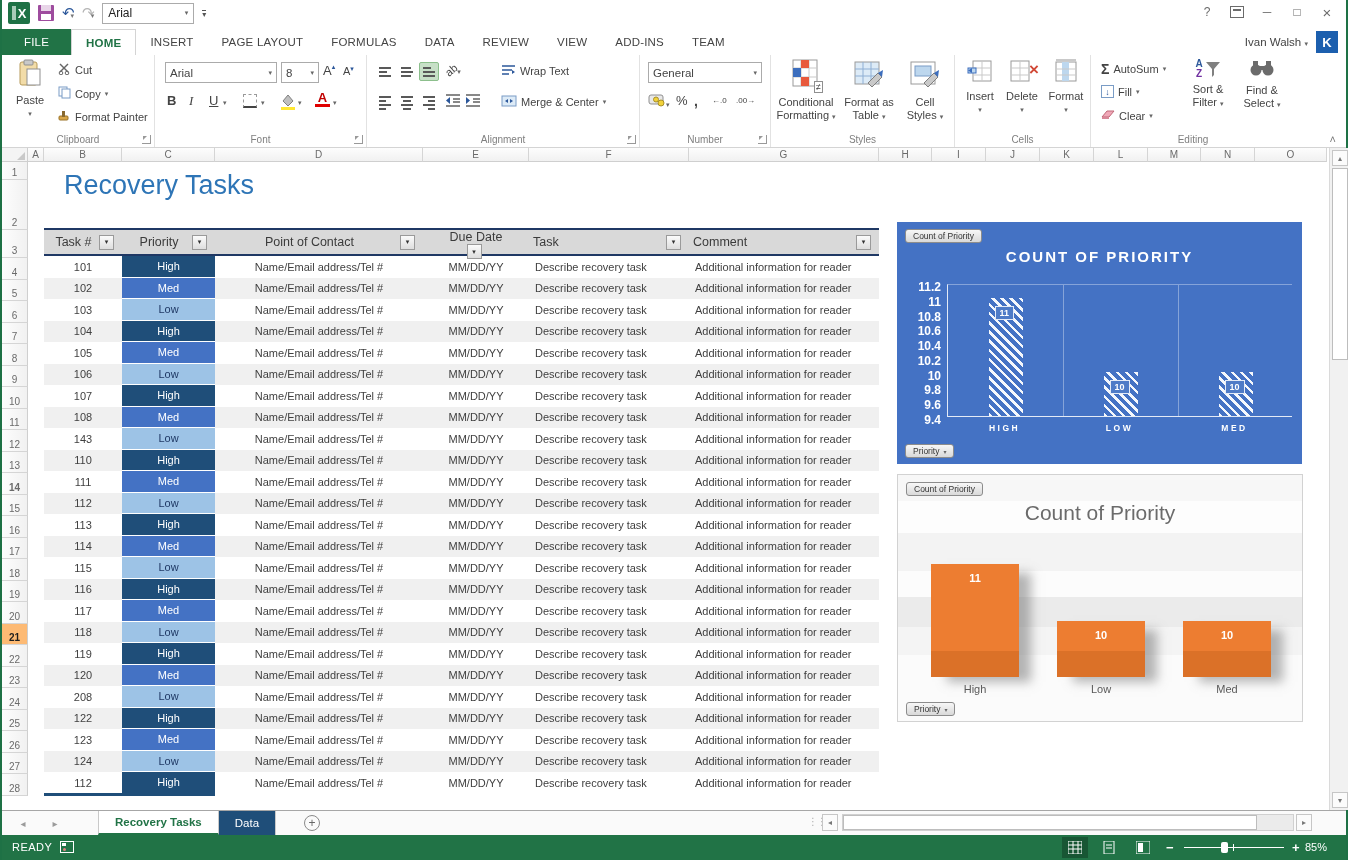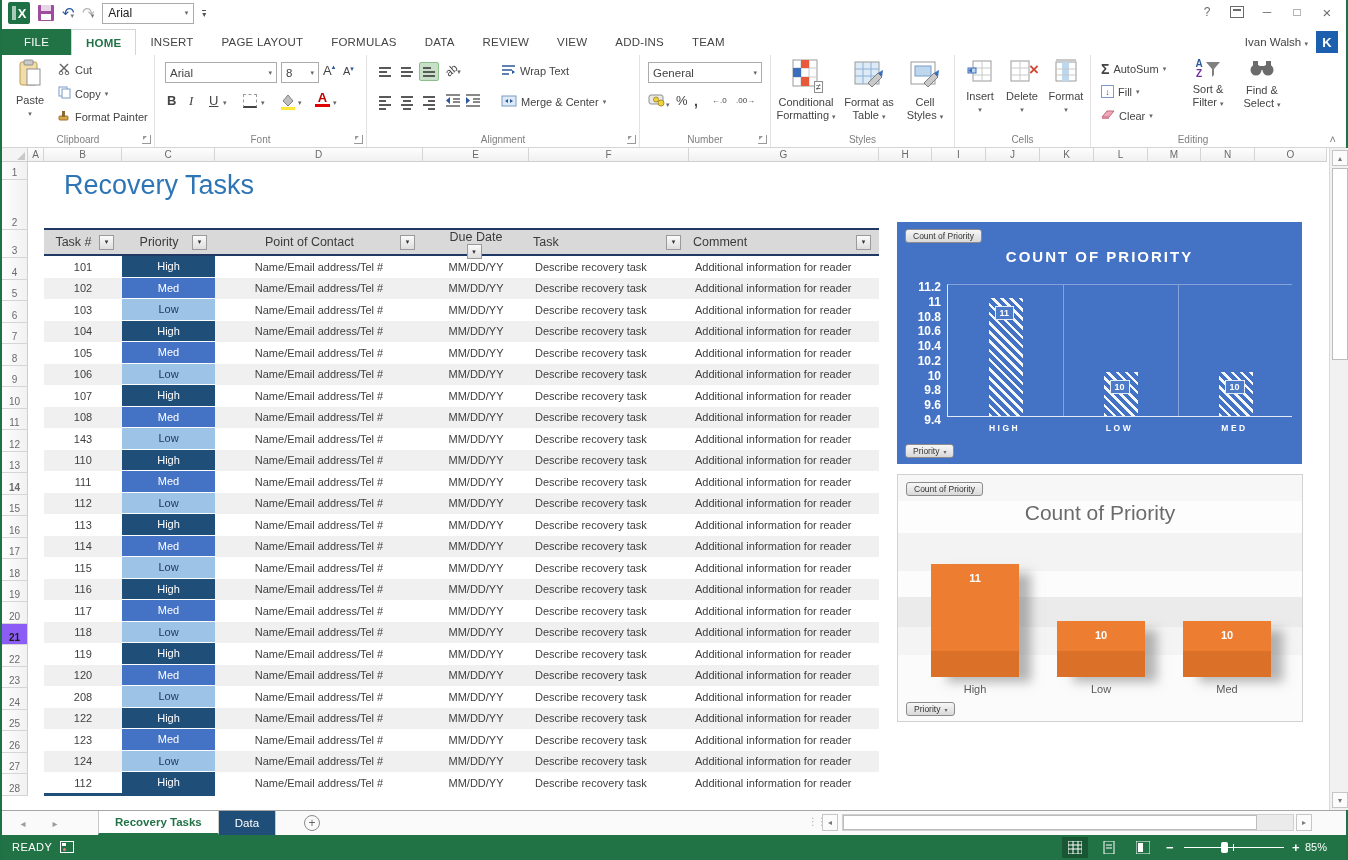--- a/index.html
+++ b/index.html
@@ -51,21 +51,21 @@
   .alignbox.active { background:#C7E0C7; border:1px solid #8CBF8C; }
 
   
   .gridwrap { position:absolute; left:0; top:148px; width:1348px; height:662px; background:#fff; }
   .corner { position:absolute; left:0; top:0; width:26px; height:14px; background:#F4F4F4; border-right:1px solid #CFCFCF; border-bottom:1px solid #CFCFCF; }
   .corner:after { content:""; position:absolute; right:2px; bottom:1px; border-left:8px solid transparent; border-bottom:8px solid #C9C9C9; }
   .colhdrs { position:absolute; left:26px; top:0; height:14px; display:flex; }
   .colh { height:14px; background:linear-gradient(#FDFDFD,#F1F1F1); border-right:1px solid #D5D5D5; border-bottom:1px solid #CFCFCF; font-size:10px; color:#6A6A6A; display:flex; align-items:center; justify-content:center; }
   .rowhdrs { position:absolute; left:0; top:14px; width:26px; }
   .rowh { width:26px; background:linear-gradient(90deg,#FDFDFD,#F1F1F1); border-bottom:1px solid #D5D5D5; border-right:1px solid #CFCFCF; font-size:10px; color:#6A6A6A; display:flex; align-items:flex-end; justify-content:center; padding-bottom:1px; }
-  .rowh.active { background:#8b5cf6; color:#1E1E1E; font-weight:bold; }
+  .rowh.active { background:#fdba74; color:#1E1E1E; font-weight:bold; }
   .content { position:absolute; left:26px; top:14px; width:1299px; height:634px; background:#fff; overflow:hidden; }
 
   .ws-title { position:absolute; left:36px; top:8px; font-size:27px; color:#2E75B6; }
 
   
   .xtable { position:absolute; left:16px; top:66px; width:835px; }
   .thead { display:flex; height:28px; background:#D9D9D9; border-top:2px solid #1F3864; border-bottom:2px solid #1F3864; }
   .th { display:flex; align-items:center; font-size:12.5px; color:#3B3B3B; position:relative; padding:0 4px; }
   .th .lbl { flex:1; }
   .filter-btn { width:15px; height:15px; border:1px solid #9A9A9A; background:linear-gradient(#FBFBFB,#DEDEDE); font-size:7px; color:#333; display:flex; align-items:center; justify-content:center; margin-right:4px; flex:none; }

